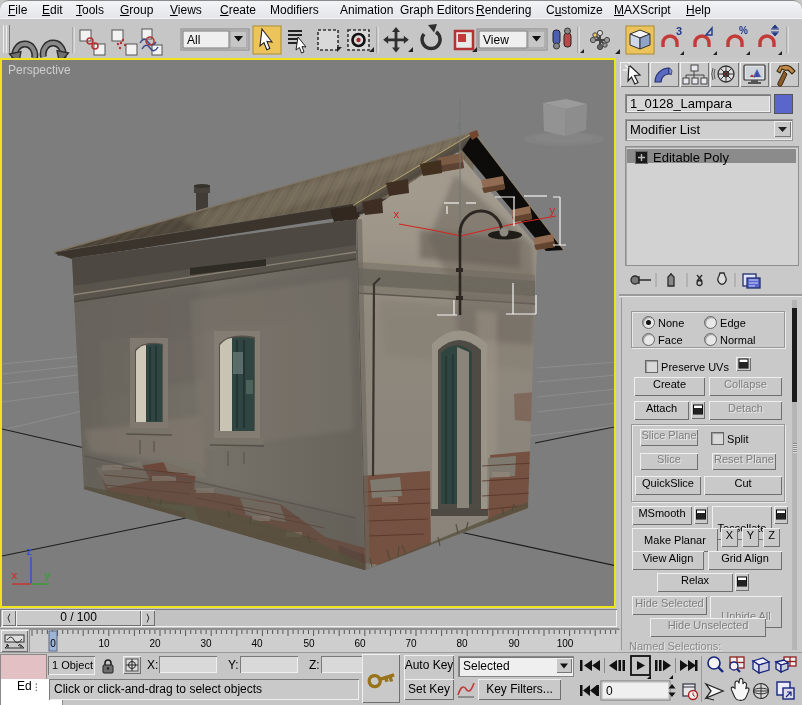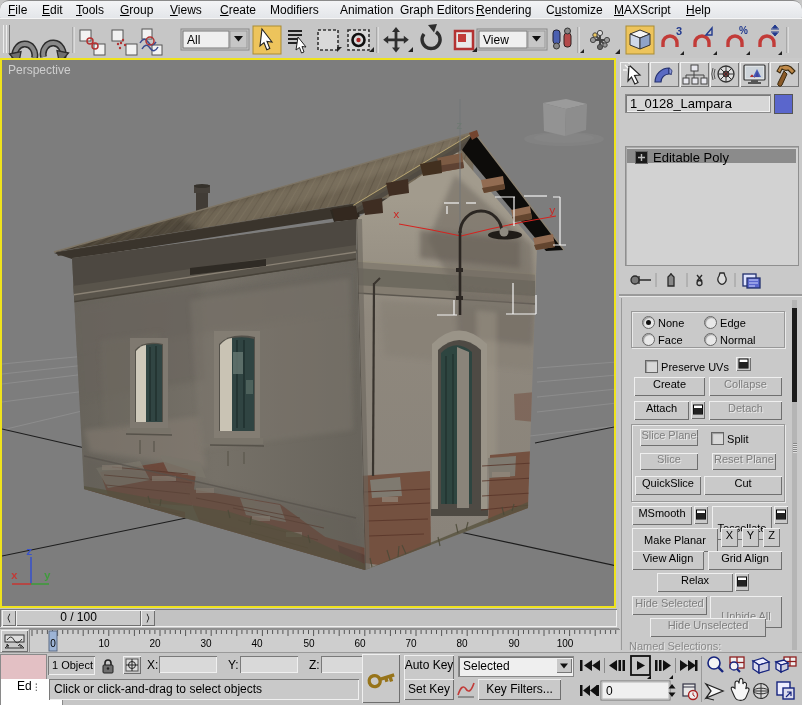--- a/index.html
+++ b/index.html
@@ -546,20 +546,28 @@
       <svg width="29" height="25" viewBox="0 0 29 25">
           <path d="M12,4 q5,-2 9,1 l4,4 -3,3 -4,-4 q-3,1 -6,-1 l-2,4 -3,-2 3,-5 z" fill="#c08a4a" stroke="#3a2a10" stroke-width="1.1"></path>
           <path d="M14,9 L8,21 q-1,2 1,3 q2,1 3,-1 l5,-11 z" fill="#8a5a28" stroke="#3a2a10" stroke-width="1"></path>
         </svg>
     </div>
   </div>
 
   <input class="abs sunken" style="left: 6px; top: 36px; width: 140px; height: 17px; background: rgb(214, 214, 214); border: 1px solid rgb(138, 138, 138); font-size: 13px; font-family: &quot;Liberation Sans&quot;, sans-serif; padding: 0px 0px 0px 4px;" value="1_0128_Lampara">
   <div class="abs" style="left:155px;top:36px;width:17px;height:18px;background:#5a66cc;border:1px solid #555;"></div>
 
+  <div class="abs sunken" style="left:6px;top:61px;width:166px;height:20px;background:#cfcfcf;border:1px solid #9a9a9a;">
+    <div class="abs" style="left:4px;top:2px;font-size:13px;">Modifier List</div>
+    <div class="abs raised" style="right:1px;top:1px;width:17px;height:16px;background:#c9c9c9;">
+      <svg width="17" height="16">
+          <path d="M4,6 h9 l-4.5,5 z" fill="#222"></path>
+        </svg>
+    </div>
+  </div>
 
   <div class="abs" style="left:6px;top:88px;width:172px;height:118px;background:#d2d2d2;border:1px solid #8f8f8f;box-shadow:inset 1px 1px 0 #aaa;">
     <div class="abs" style="left:1px;top:2px;width:169px;height:14px;background:#8b8b8b;">
       <div class="abs" style="left:8px;top:2px;width:11px;height:11px;background:#1a1a1a;border:1px solid #666;">
         <svg width="11" height="11">
             <path d="M2,5.5 h7 M5.5,2 v7" stroke="#bbb" stroke-width="1.4"></path>
           </svg>
       </div>
       <div class="abs" style="left:26px;top:1px;font-size:13px;color:#000;">Editable Poly</div>
     </div>

